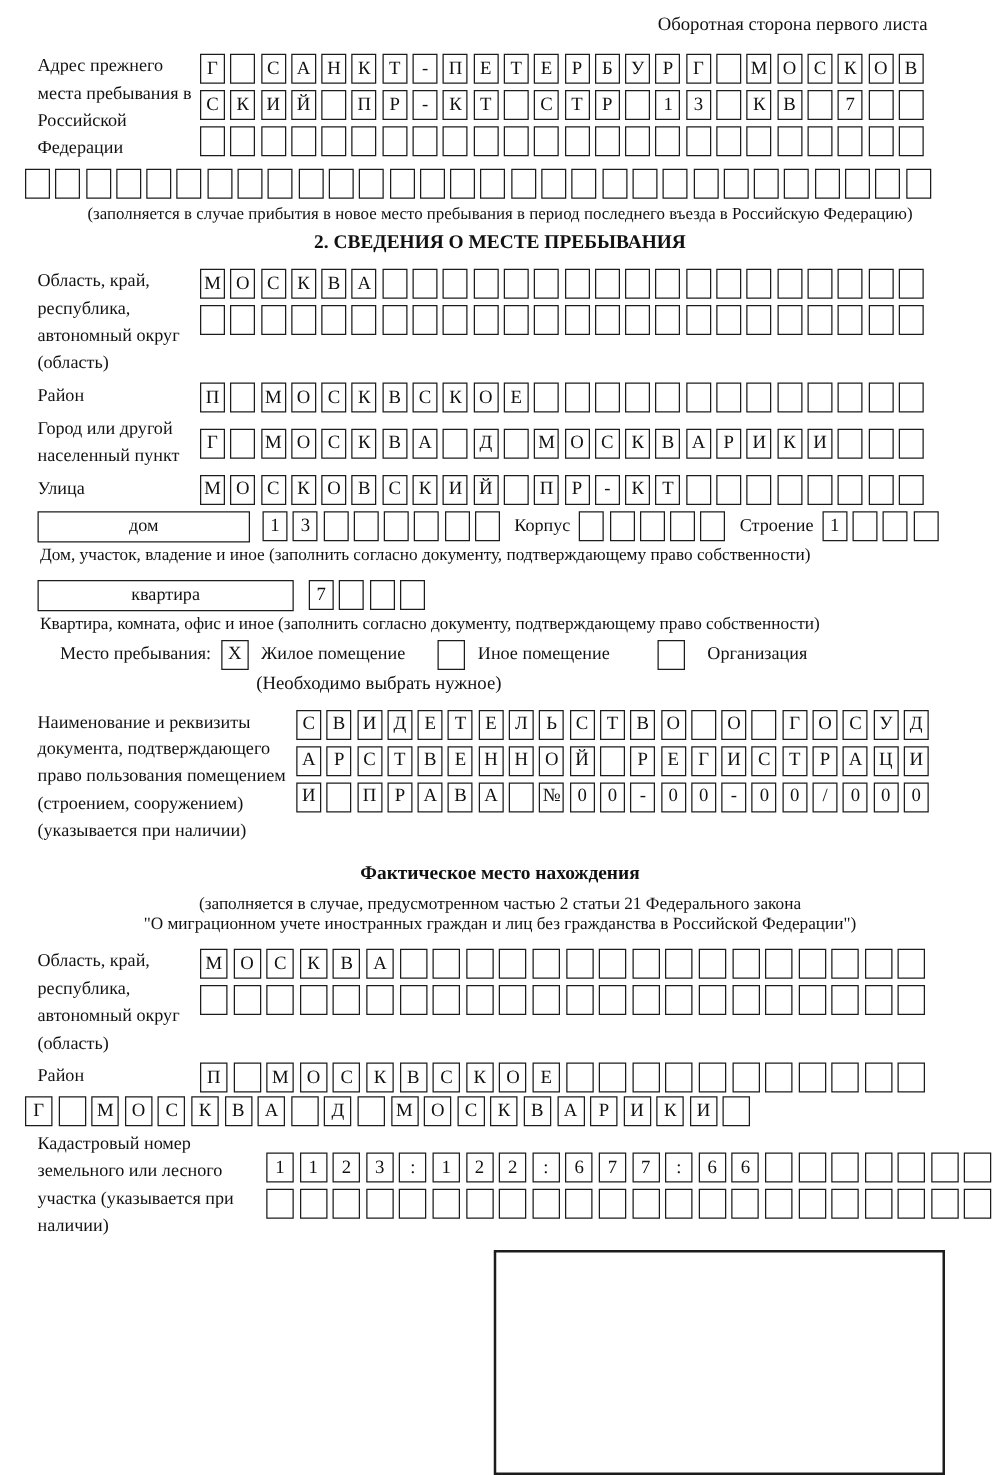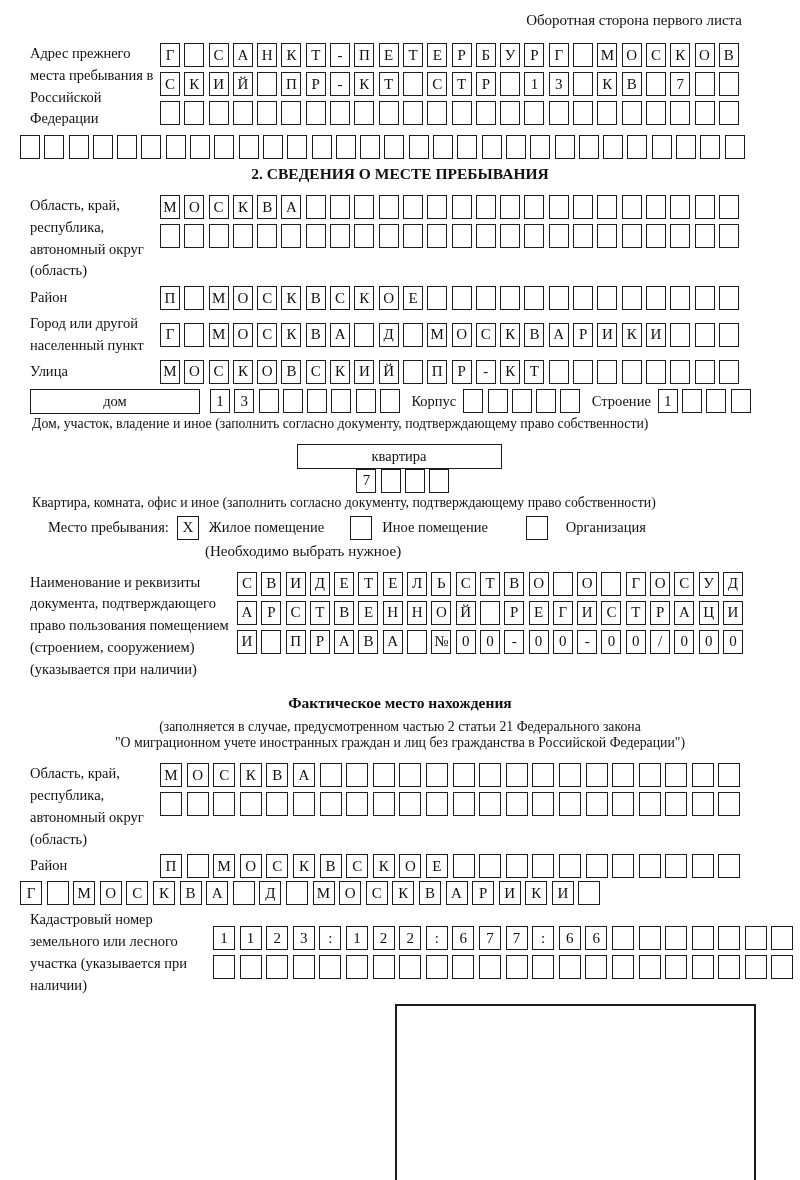--- a/index.html
+++ b/index.html
@@ -175,20 +175,21 @@
       <span class="cell"></span>
       <span class="cell"></span>
       <span class="cell"></span>
       <span class="cell"></span>
       <span class="cell"></span>
       <span class="cell"></span>
       <span class="cell"></span>
       <span class="cell"></span>
       <span class="cell"></span>
     </div>
+  <div class="note">(заполняется в случае прибытия в новое место пребывания в период последнего въезда в Российскую Федерацию)</div>
 
   <div class="sect-title">2. СВЕДЕНИЯ О МЕСТЕ ПРЕБЫВАНИЯ</div>
 
   <div class="frow">
     <div class="lbl lbl-col">Область, край, республика, автономный округ (область)</div>
     <div class="cells-col">
       <div class="cellrow">
           <span class="cell">М</span>
           <span class="cell">О</span>
           <span class="cell">С</span>
@@ -356,21 +357,21 @@
     <span class="inline-lbl">Строение</span>
     <div class="cellrow">
         <span class="cell">1</span>
         <span class="cell"></span>
         <span class="cell"></span>
         <span class="cell"></span>
       </div>
   </div>
   <div class="caption">Дом, участок, владение и иное (заполнить согласно документу, подтверждающему право собственности)</div>
 
-  <div class="frow center" style="padding-left:10px;flex-direction:column;">
+  <div class="frow center" style="padding-left:10px;">
     <div class="boxfield box-kv">квартира</div>
     <div class="cellrow">
         <span class="cell">7</span>
         <span class="cell"></span>
         <span class="cell"></span>
         <span class="cell"></span>
       </div>
   </div>
   <div class="caption">Квартира, комната, офис и иное (заполнить согласно документу, подтверждающему право собственности)</div>
 

